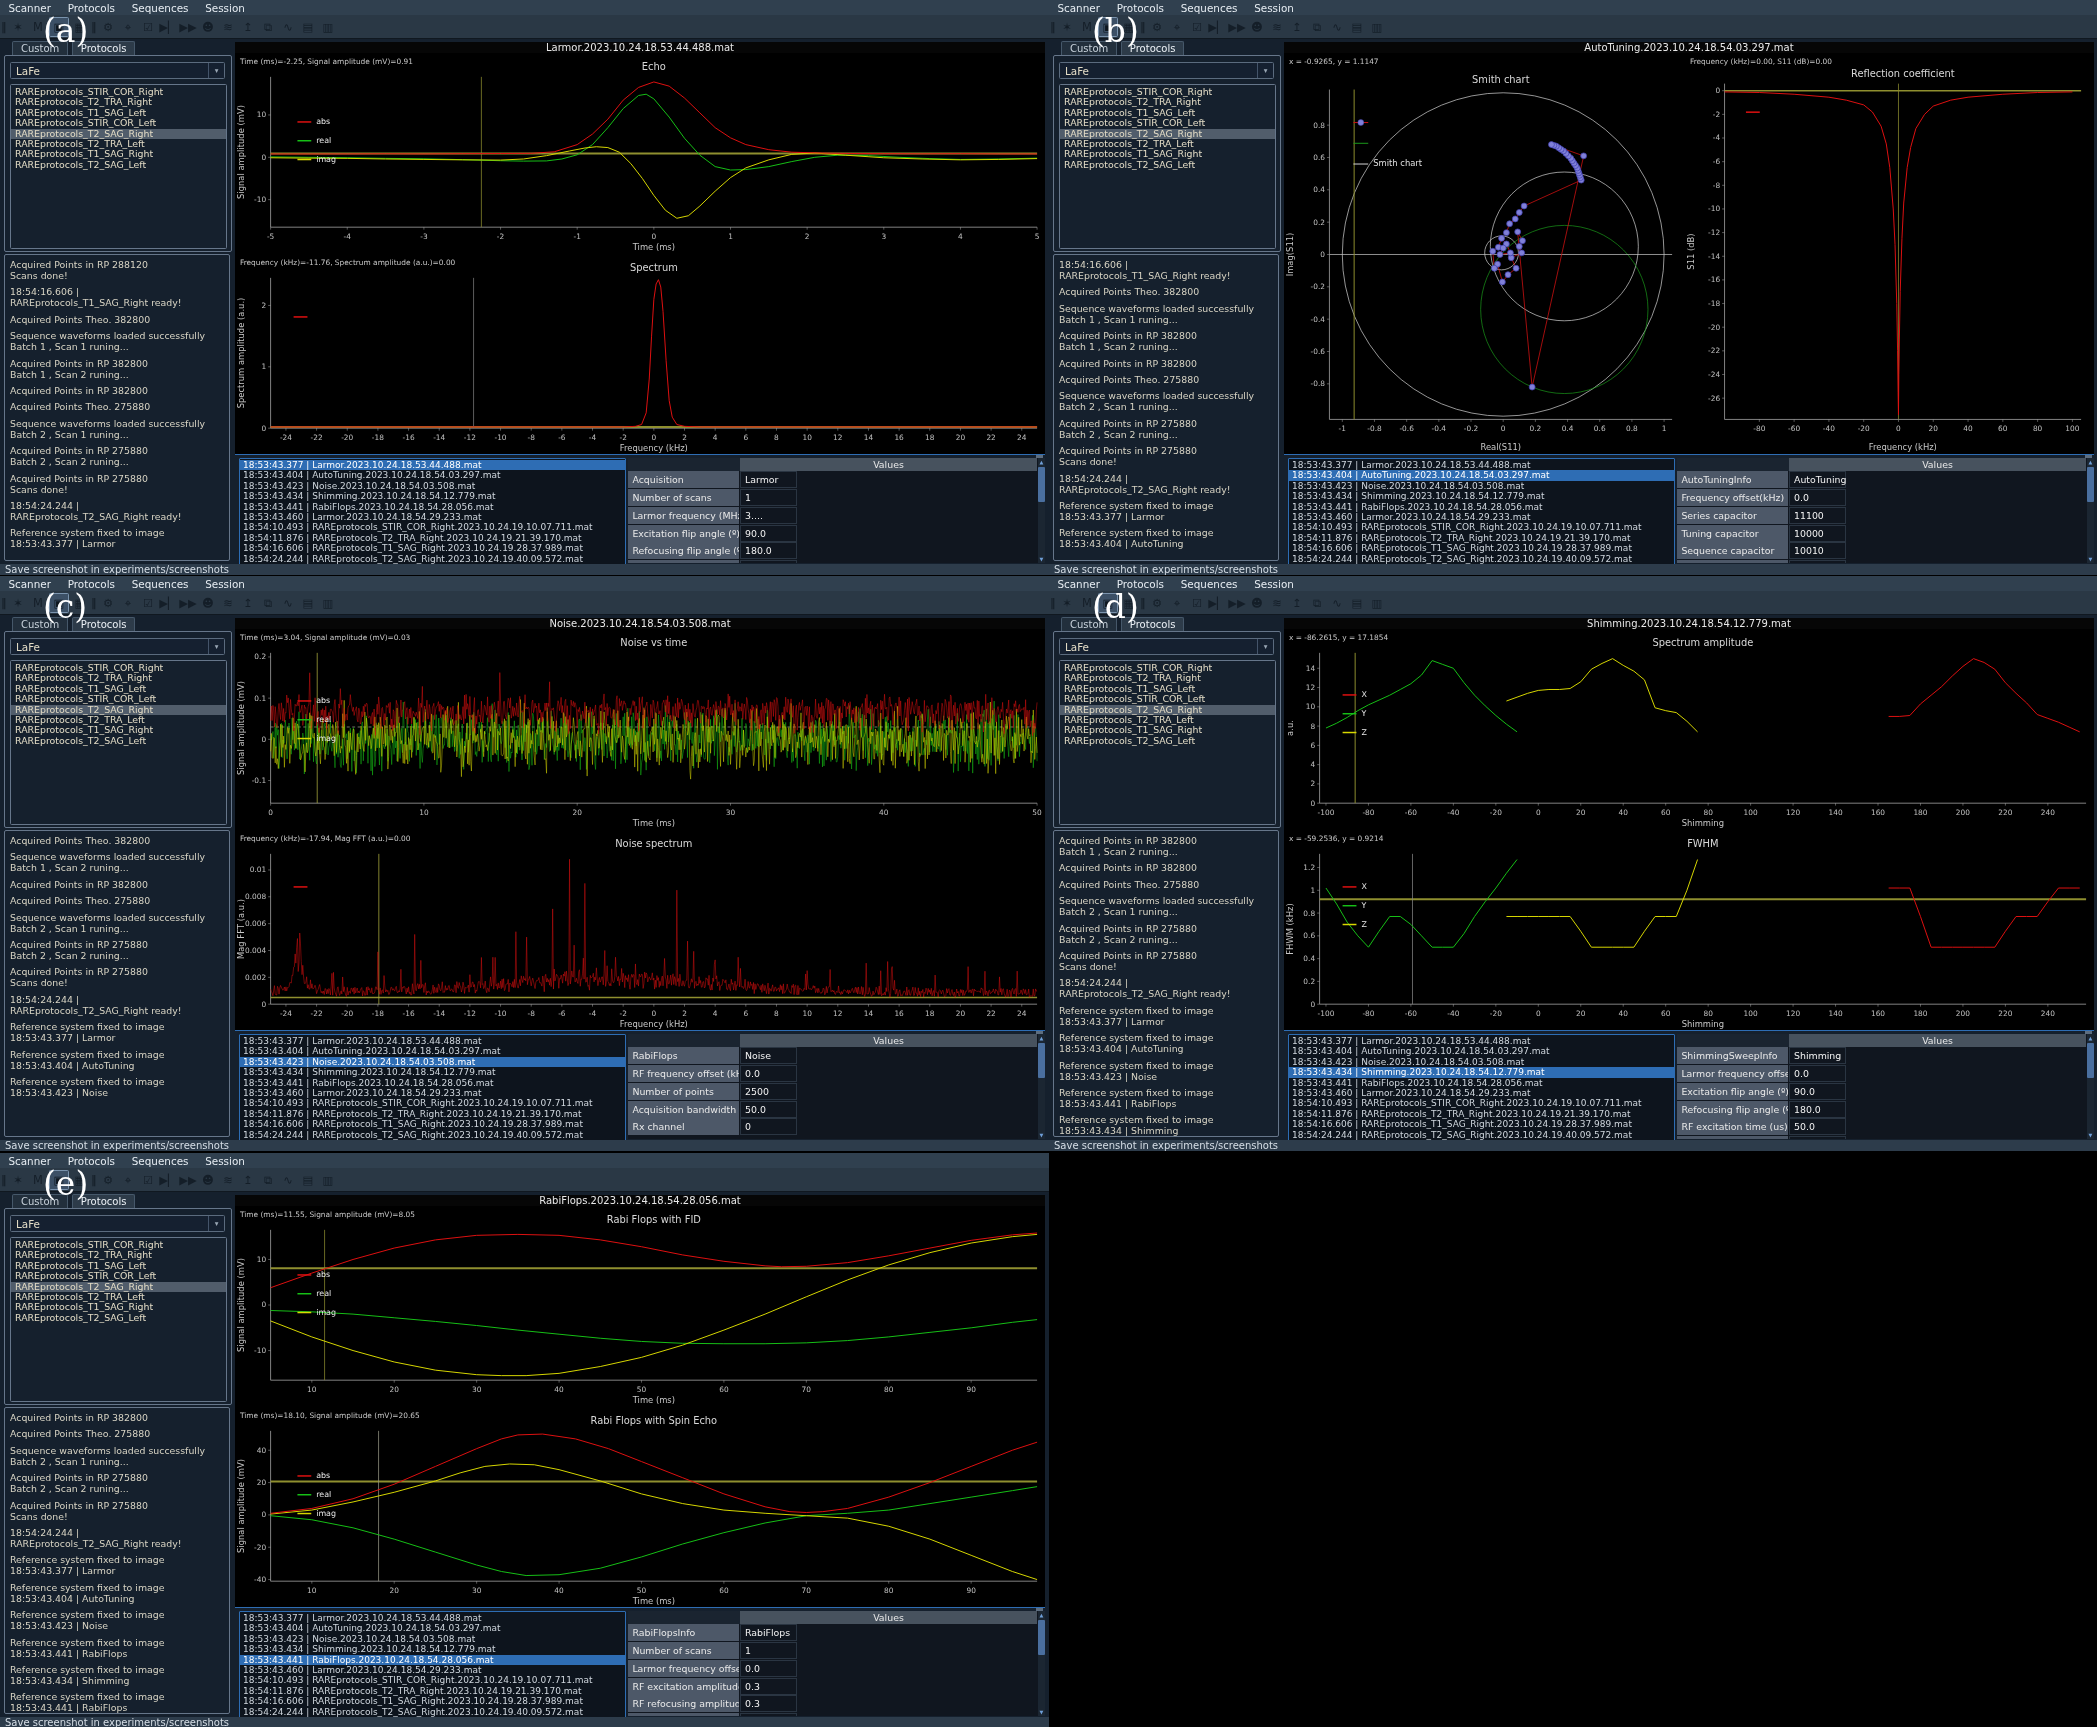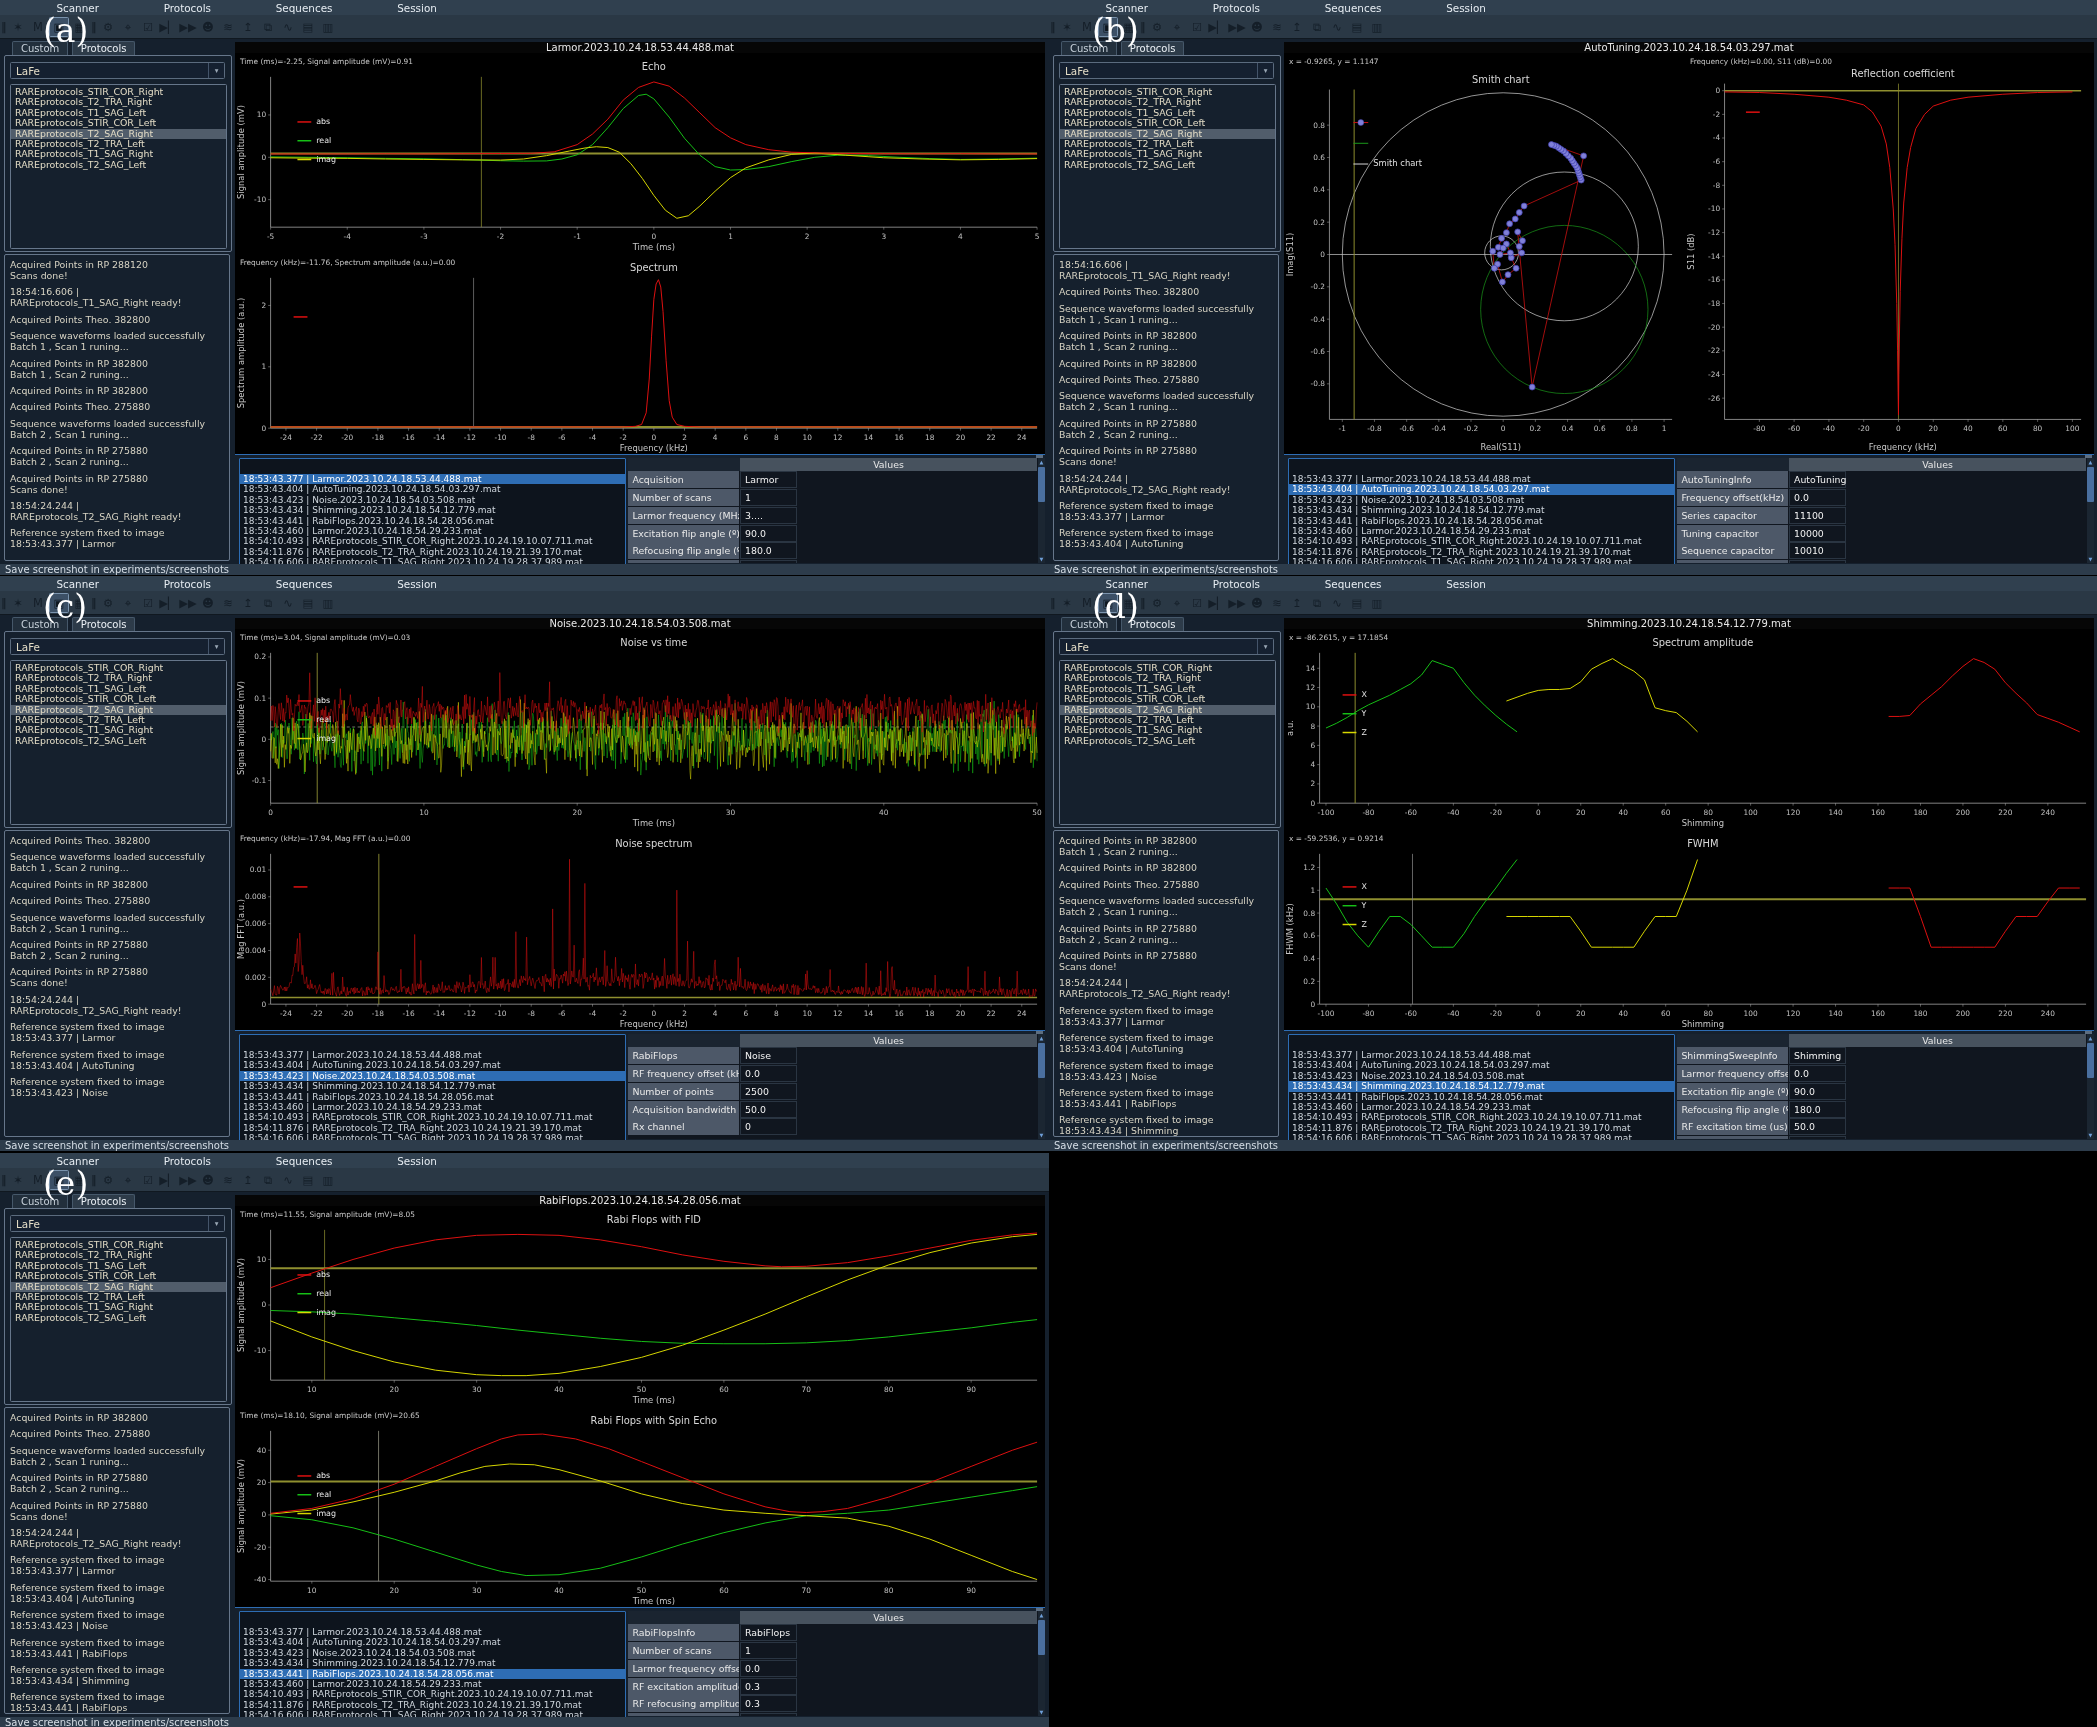--- a/index.html
+++ b/index.html
@@ -1,21 +1,21 @@
 <!DOCTYPE html>
 <html style="font-size:8px"><head>
 <meta charset="utf-8">
 <style>
   html,body{margin:0;padding:0;background:#000;}
   #stage{position:relative;width:2097px;height:1728px;background:#000;overflow:hidden;
          font-family:"DejaVu Sans",sans-serif;}
   .panel{position:absolute;width:1049px;height:575px;background:#15202d;overflow:hidden;}
   .menubar{position:absolute;left:0;top:0;width:100%;height:15px;background:#30404f;
            border-bottom:0.5px solid #1a2530;}
-  .menu-item{display:inline-block;padding:1.5px 8.4px 0 8.4px;font-size:10.4px;color:#e6ecf2;margin-left:48px;}
+  .menu-item{display:inline-block;padding:1.5px 8.4px 0 8.4px;font-size:10.4px;color:#e6ecf2;}
   .toolbar{position:absolute;left:0;top:15.3px;width:100%;height:23px;background:#2a3845;
            border-bottom:0.5px solid #101820;}
   .tool{display:inline-block;width:18px;height:18px;margin:2px 1px 0 1px;text-align:center;
         line-height:18px;font-size:11.4px;color:#141e28;border-radius:1.5px;}
   .tool.active{background:#3c5066;border:0.5px solid #7a93ad;color:#0e161e;}
   .tool.sep{width:6px;color:#0f1720;}
   .panel-label{position:absolute;left:43px;top:11px;font-family:"DejaVu Serif",serif;
                font-size:33px;color:#ffffff;z-index:30;}
   .tabs{position:absolute;left:12px;top:41px;height:15px;}
   .tab{display:inline-block;height:13.3px;padding:0 8px;font-size:10px;line-height:14px;
@@ -46,21 +46,21 @@
   .titlebar{position:absolute;left:235px;top:42px;width:810px;height:12px;background:#060606;
             color:#e8e8e8;font-size:10px;text-align:center;line-height:12px;
             border-bottom:1px solid #2e6db4;}
   .plots{position:absolute;left:235px;top:53px;width:810px;height:401px;background:#000;
          border-bottom:1px solid #2e6db4;}
   .chart{position:absolute;left:0;top:0;width:810px;height:201px;display:block;}
   .chart.c2{top:201px;}
   .plots.split .chart.c1{width:398px;height:401px;}
   .plots.split .chart.c2{left:401px;top:0;width:408px;height:401px;}
   .filelist{position:absolute;left:239px;top:458px;width:385px;height:105px;background:#0d141d;
-            border:1px solid #2d6db4;border-radius:1px;overflow:hidden;padding-top:15px;}
+            border:1px solid #2d6db4;border-radius:1px;overflow:hidden;padding-top:1px;}
   .frow{font-size:9px;line-height:10.4px;color:#cfd6dd;padding-left:3px;white-space:nowrap;}
   .frow.sel{background:#2e6db4;color:#ffffff;}
   .params{position:absolute;left:628px;top:458px;width:417px;height:105px;background:#10161f;
           overflow:hidden;}
   .phead{position:absolute;left:0;top:0;width:100%;height:13px;}
   .phead .hblank{position:absolute;left:0;top:0;width:112px;height:13px;background:#1a2430;}
   .phead .hval{position:absolute;left:112px;top:0;right:8px;height:13px;background:#47525e;
                color:#e8e8e8;font-size:9.4px;text-align:center;line-height:13px;}
   .prmbody{position:absolute;left:0;top:13.3px;right:8px;bottom:0;}
   .prmrow{height:17.3px;margin-bottom:0.5px;position:relative;}

